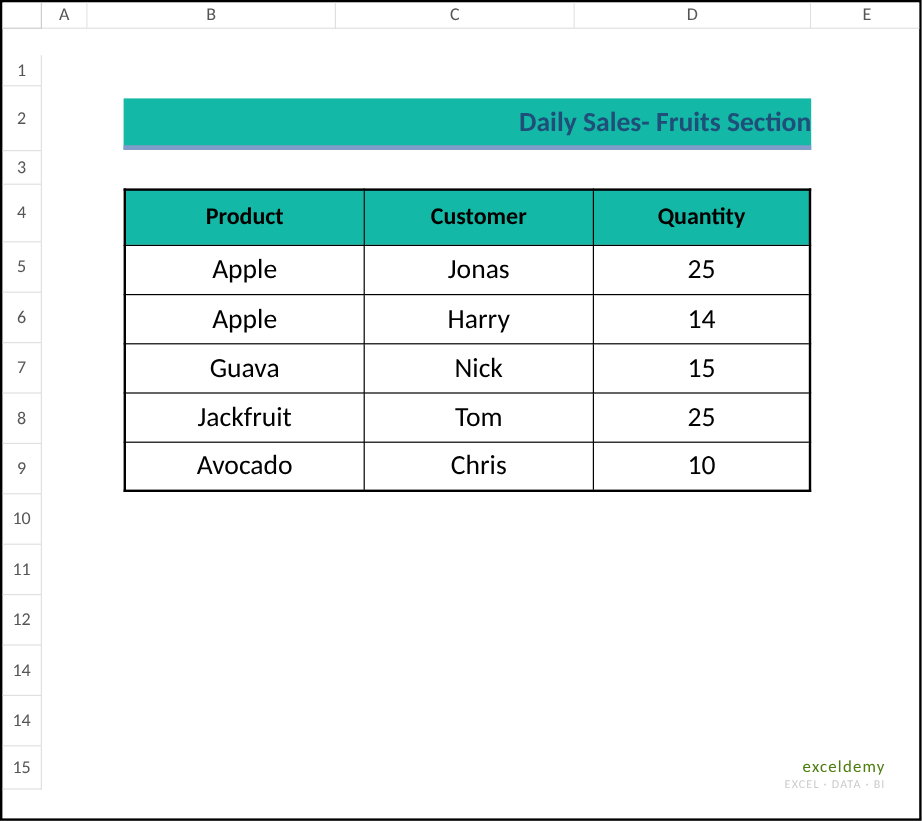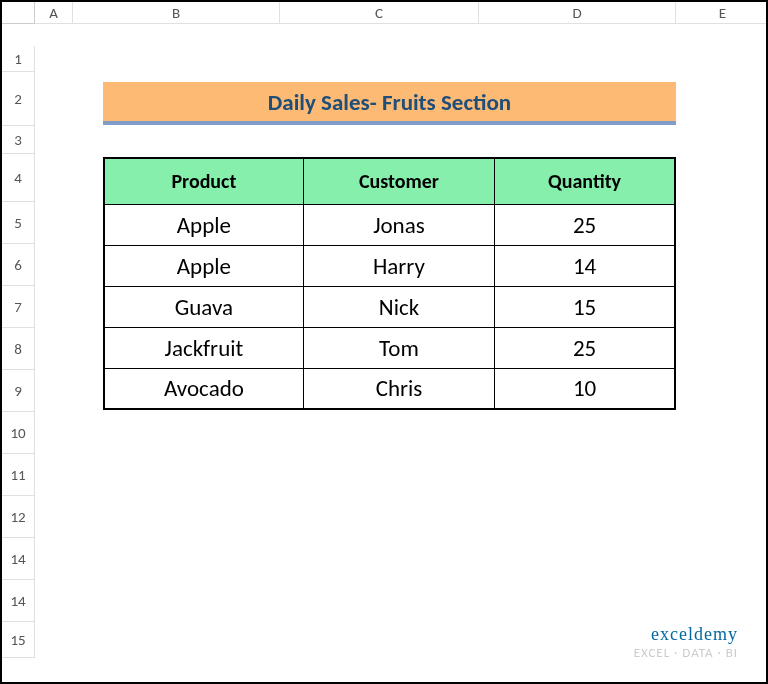--- a/index.html
+++ b/index.html
@@ -18,31 +18,31 @@
     .row-area { display: grid; grid-template-columns: 33px 735px; }
     .row-heads { display: flex; flex-direction: column; }
     .row-head { border-right: 1px solid #e0e0e0; border-bottom: 1px solid #e0e0e0; text-align: center; font-size: 15px; color: #555; display: flex; align-items: center; justify-content: center; }
     .rh1 { height: 26px; }
     .rh2 { height: 54px; }
     .rh3 { height: 28px; }
     .rh4 { height: 48px; }
     .rhn { height: 42px; }
     .rh15 { height: 36px; }
     .content { position: relative; padding-left: 38px; padding-top: 0; }
-    .title-wrap { position: absolute; left: 68px; top: 36px; width: 573px; height: 43px; background: #fdba74; border-bottom: 4px solid #809cc8; display: flex; align-items: center; justify-content: center; }
+    .title-wrap { position: absolute; left: 68px; top: 36px; width: 573px; height: 43px; background: #14b8a6; border-bottom: 4px solid #809cc8; display: flex; align-items: center; justify-content: flex-end; }
     .title { font-size: 23px; font-weight: bold; color: #1f4e79; }
     .table { position: absolute; left: 68px; top: 111px; width: 573px; border: 2px solid #000; border-collapse: collapse; }
-    .table th { background: #86efac; font-size: 20px; font-weight: bold; border: 1.5px solid #000; height: 46px; text-align: center; }
+    .table th { background: #14b8a6; font-size: 20px; font-weight: bold; border: 1.5px solid #000; height: 46px; text-align: center; }
     .table td { font-size: 23px; border: 1.5px solid #000; height: 41px; text-align: center; }
     .col-b { width: 200px; }
     .col-c { width: 192px; }
     .col-d { width: 181px; }
     .watermark { position: absolute; right: 28px; bottom: 22px; text-align: right; }
-    .wm-top { font-size: 18px; color: #0369a1; letter-spacing: 1px; font-family: Liberation Serif, serif; }
-    .wm-bot { font-size: 13px; color: #ccc; letter-spacing: 1px; }
+    .wm-top { font-size: 14px; color: #4d7c0f; letter-spacing: 1px; }
+    .wm-bot { font-size: 10px; color: #ccc; letter-spacing: 1px; }
   </style>
 </head>
 <body>
 
 <div class="grid">
   <div class="corner"></div>
   <div class="col-head">A</div>
   <div class="col-head">B</div>
   <div class="col-head">C</div>
   <div class="col-head">D</div>

